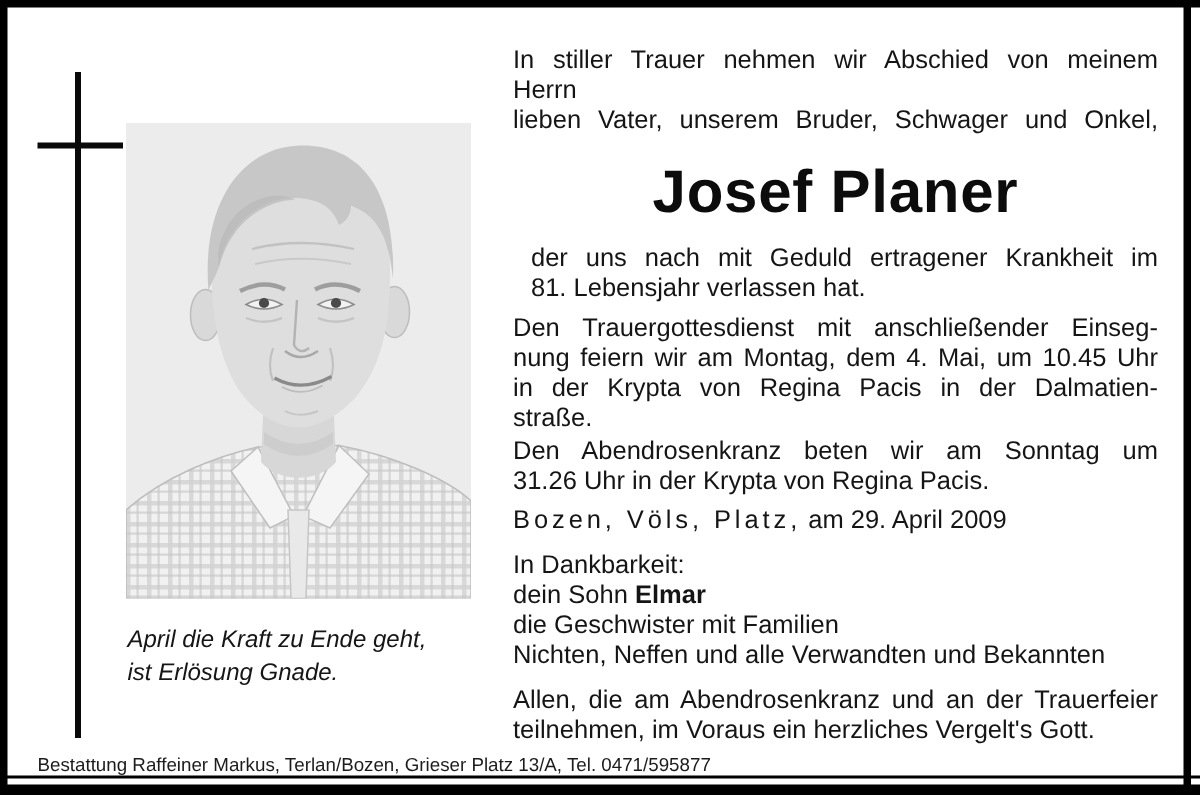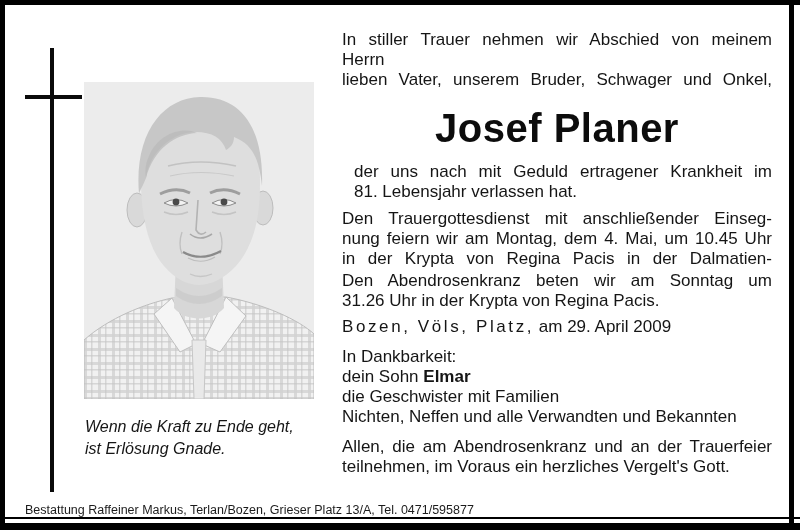--- a/index.html
+++ b/index.html
@@ -129,21 +129,21 @@
       <path d="M98,150 Q94,162 98,172" stroke="#c0c0c0" stroke-width="1.4" fill="none"></path>
       <path d="M136,150 Q140,162 136,172" stroke="#c0c0c0" stroke-width="1.4" fill="none"></path>
       <path d="M99,170 Q117,180 137,169" stroke="#8a8a8a" stroke-width="2.2" fill="none"></path>
       <path d="M104,176 Q117,183 131,175" stroke="#bdbdbd" stroke-width="1.2" fill="none"></path>
 
       <path d="M106,192 Q116,197 128,192" stroke="#c6c6c6" stroke-width="1.3" fill="none"></path>
     </svg>
   </div>
 
   <div class="quote">
-    <div class="line">Wenn die Kraft zu Ende geht,</div>
+    <div class="line">April die Kraft zu Ende geht,</div>
     <div class="line">ist Erlösung Gnade.</div>
   </div>
 
   <div class="col">
 
     <div>
       <div class="line j">In stiller Trauer nehmen wir Abschied von meinem</div>
       <div class="line">Herrn</div>
       <div class="line j">lieben Vater, unserem Bruder, Schwager und Onkel,</div>
     </div>
@@ -152,20 +152,21 @@
 
     <div class="p2">
       <div class="line j">der uns nach mit Geduld ertragener Krankheit im</div>
       <div class="line">81. Lebensjahr verlassen hat.</div>
     </div>
 
     <div class="p3">
       <div class="line j">Den Trauergottesdienst mit anschließender Einseg-</div>
       <div class="line j">nung feiern wir am Montag, dem 4. Mai, um 10.45 Uhr</div>
       <div class="line j">in der Krypta von Regina Pacis in der Dalmatien-</div>
+      <div class="line">straße.</div>
     </div>
 
     <div class="p4">
       <div class="line j">Den Abendrosenkranz beten wir am Sonntag um</div>
       <div class="line">31.26 Uhr in der Krypta von Regina Pacis.</div>
     </div>
 
     <div class="line dateline"><span class="places">Bozen, Völs, Platz,</span><span> am 29. April 2009</span></div>
 
     <div class="line thanks">In Dankbarkeit:</div>

